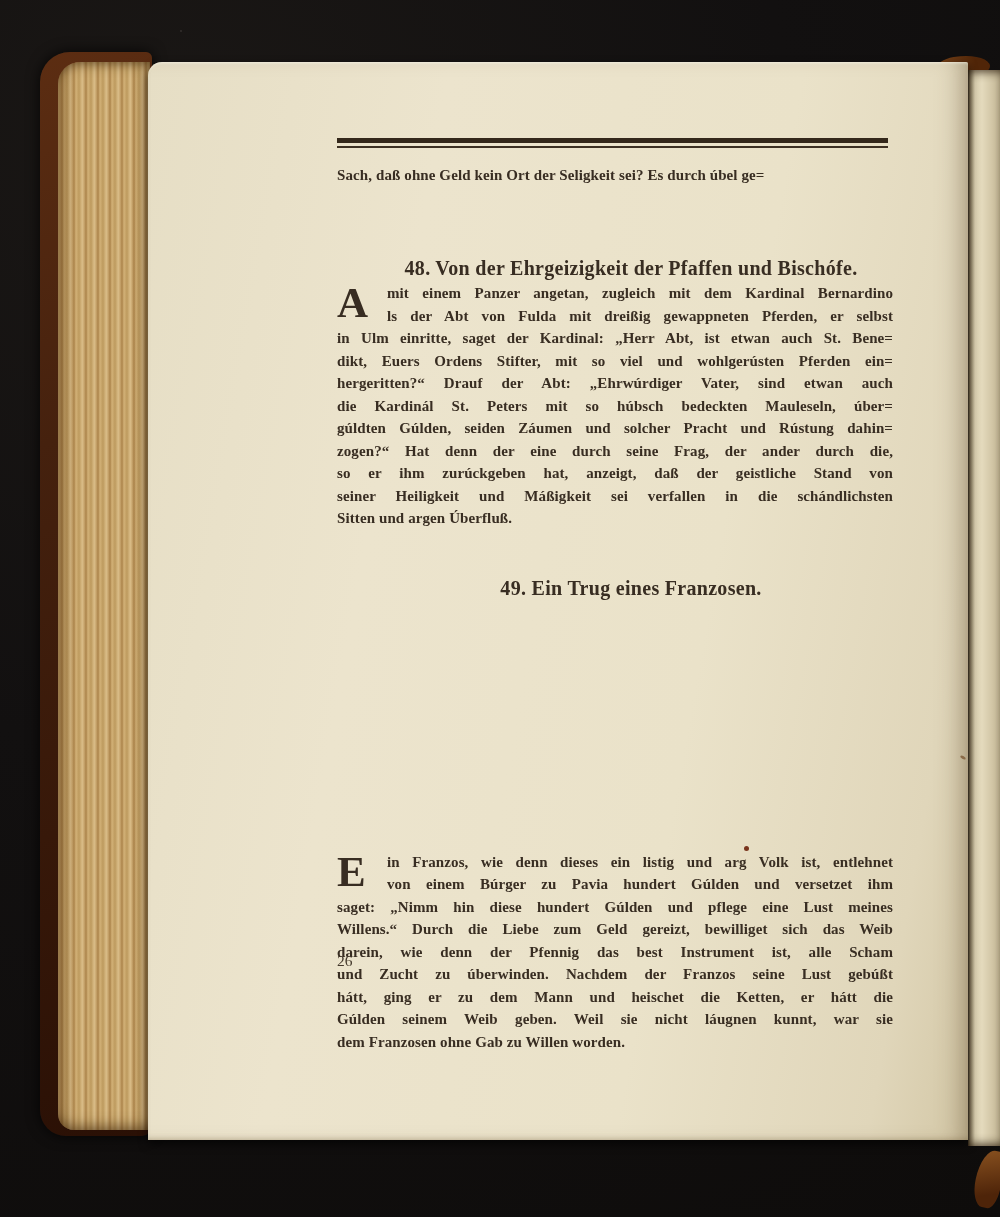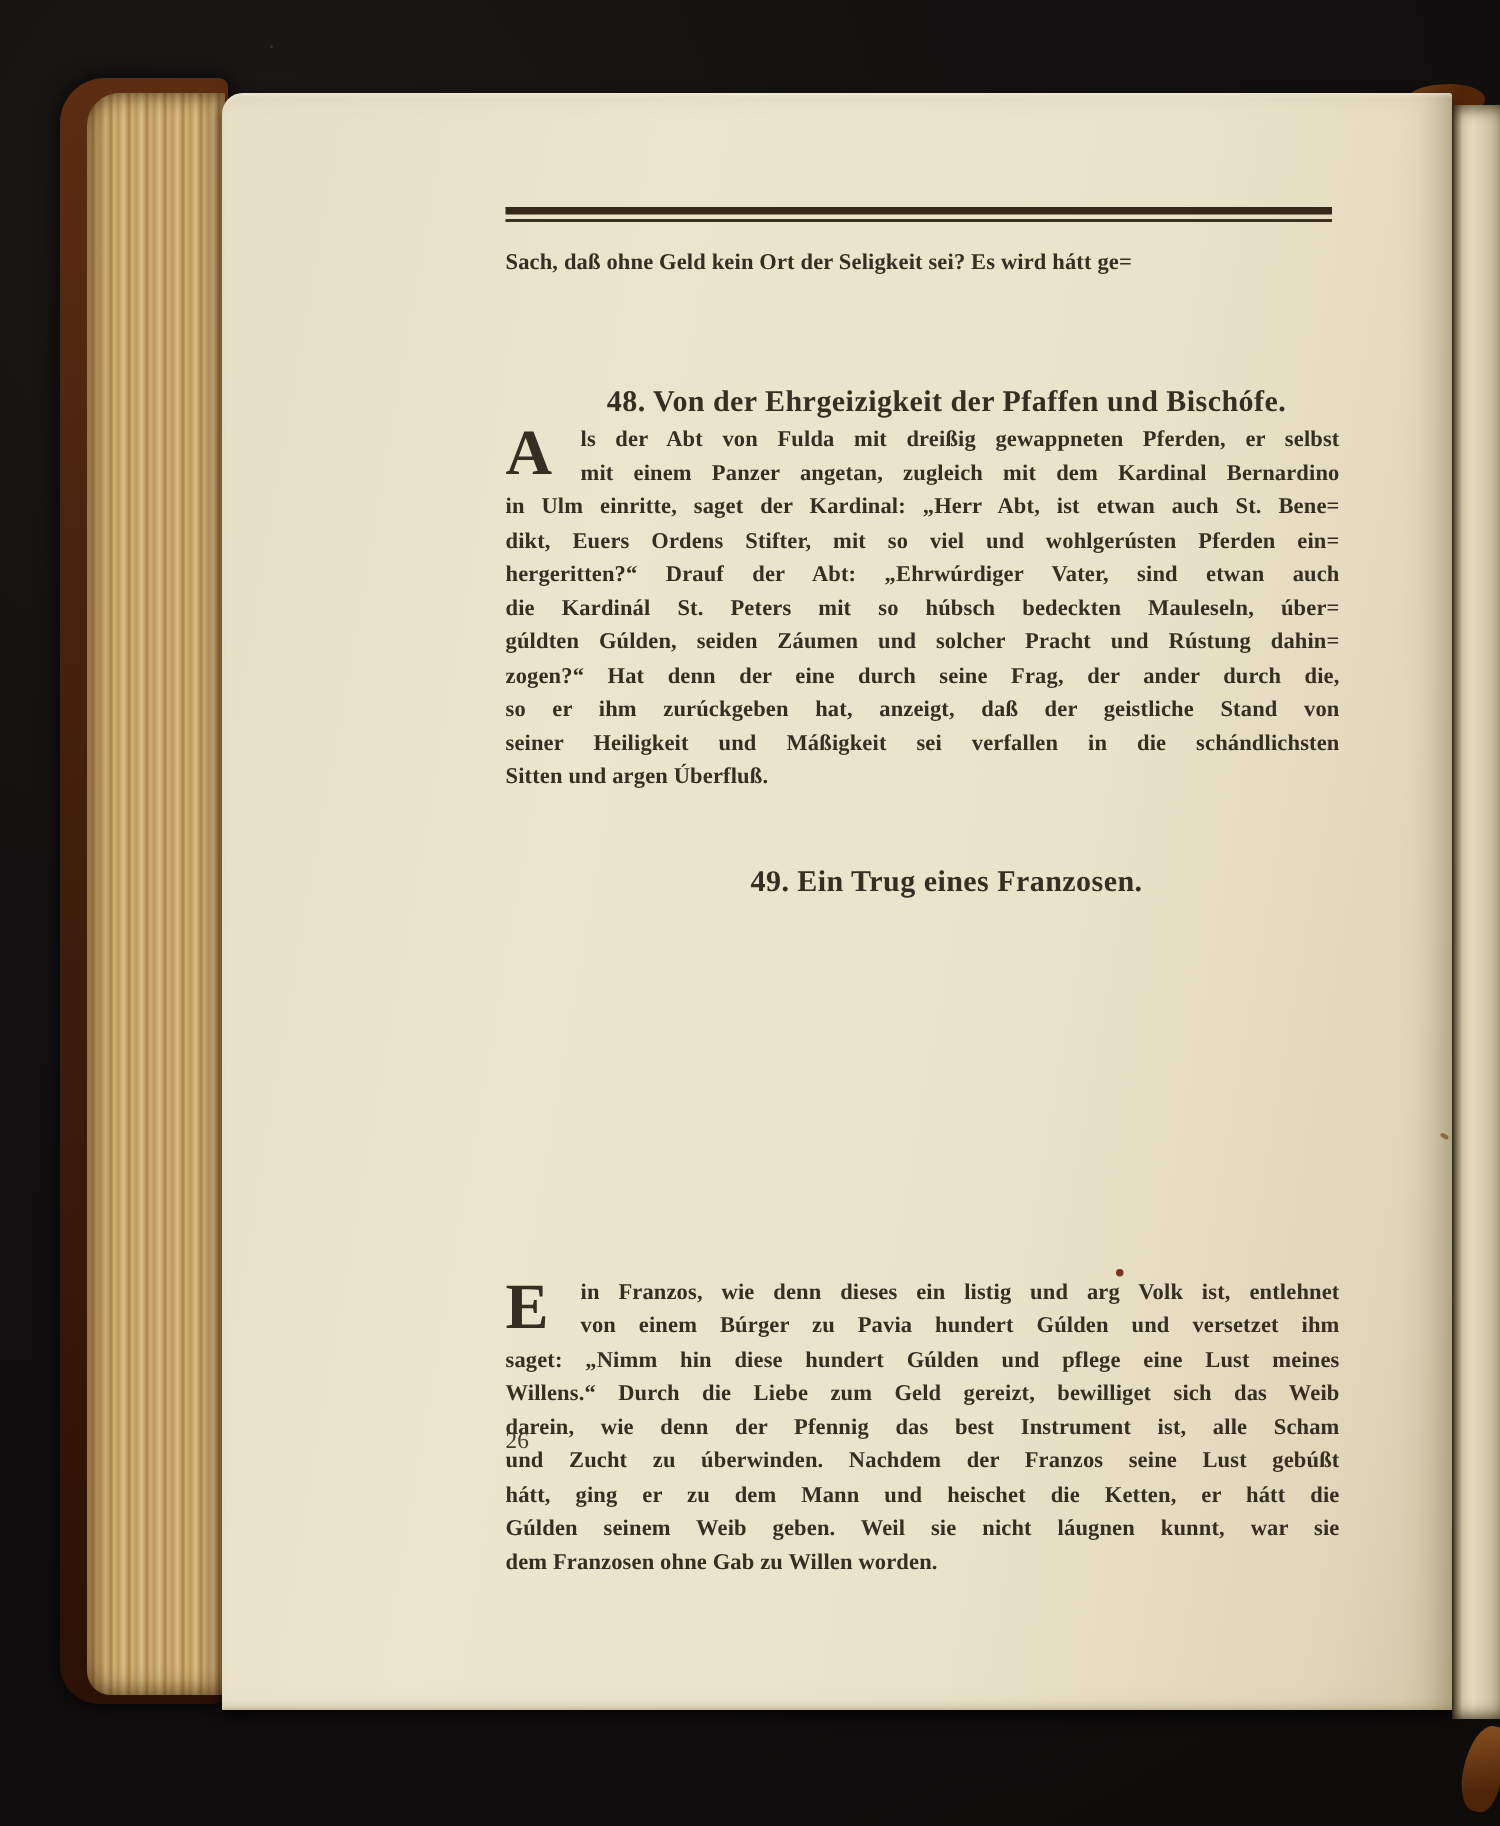--- a/index.html
+++ b/index.html
@@ -72,31 +72,31 @@
   <div class="gutter"></div>
 
   <div class="page">
 
     <div class="rule">
         <div class="thin"></div>
       </div>
 
     <div class="textblock body-text" style="top:102px;">
       <div class="lines">
-          <div class="line">Sach, daß ohne Geld kein Ort der Seligkeit sei? Es wird hátt ge=</div>
+          <div class="line">Sach, daß ohne Geld kein Ort der Seligkeit sei? Es durch úbel ge=</div>
         </div>
     </div>
 
     <h2 class="textblock heading" style="top:177px;">48. Von der Ehrgeizigkeit der Pfaffen und Bischófe.</h2>
 
     <div class="textblock body-text para has-initial" style="top:220px;">
       <span class="dropcap">A</span>
       <div class="lines">
+          <div class="line">mit einem Panzer angetan, zugleich mit dem Kardinal Bernardino</div>
           <div class="line">ls der Abt von Fulda mit dreißig gewappneten Pferden, er selbst</div>
-          <div class="line">mit einem Panzer angetan, zugleich mit dem Kardinal Bernardino</div>
           <div class="line">in Ulm einritte, saget der Kardinal: „Herr Abt, ist etwan auch St. Bene=</div>
           <div class="line">dikt, Euers Ordens Stifter, mit so viel und wohlgerústen Pferden ein=</div>
           <div class="line">hergeritten?“ Drauf der Abt: „Ehrwúrdiger Vater, sind etwan auch</div>
           <div class="line">die Kardinál St. Peters mit so húbsch bedeckten Mauleseln, úber=</div>
           <div class="line">gúldten Gúlden, seiden Záumen und solcher Pracht und Rústung dahin=</div>
           <div class="line">zogen?“ Hat denn der eine durch seine Frag, der ander durch die,</div>
           <div class="line">so er ihm zurúckgeben hat, anzeigt, daß der geistliche Stand von</div>
           <div class="line">seiner Heiligkeit und Máßigkeit sei verfallen in die schándlichsten</div>
           <div class="line">Sitten und argen Úberfluß.</div>
         </div>

